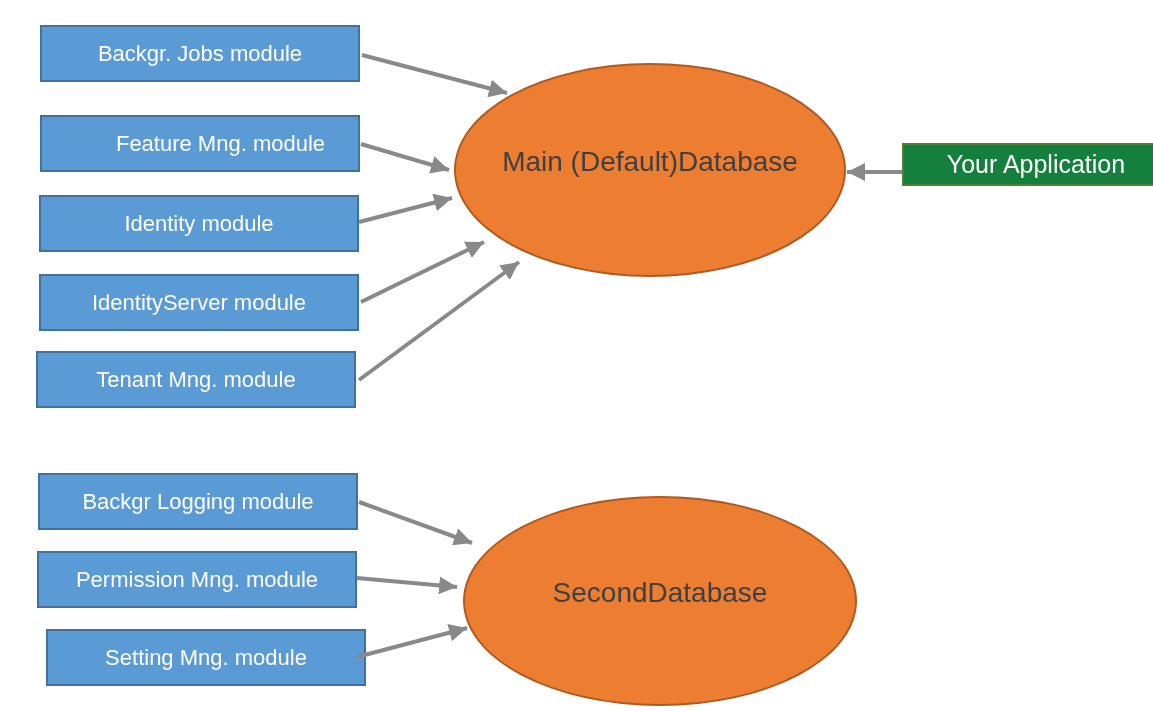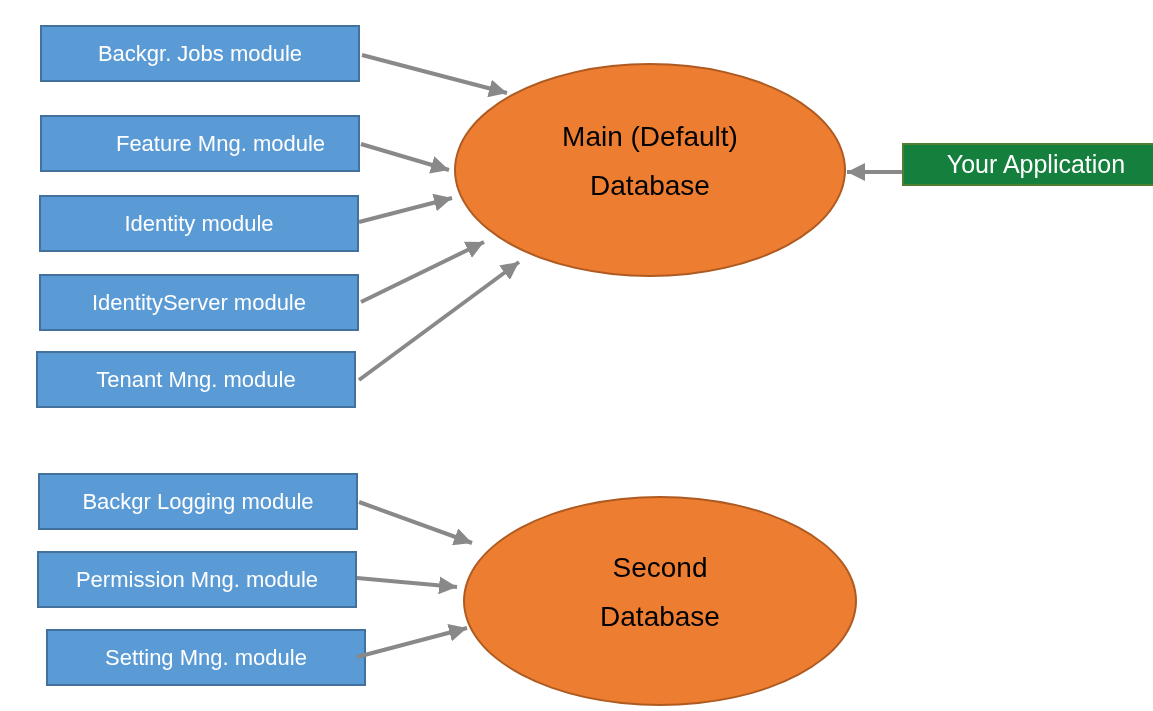--- a/index.html
+++ b/index.html
@@ -30,23 +30,23 @@
     font-size: 22px;
     text-align: center;
     white-space: nowrap;
   }
   .db-ellipse {
     position: absolute;
     background: #ED7D31;
     border: 2px solid #AE5A21;
     border-radius: 50%;
     box-sizing: border-box;
-    color: #000000;
+    color: #404040;
     display: flex;
-    flex-direction: column;
+    flex-direction: row;
     align-items: center;
     justify-content: center;
     font-size: 28px;
     line-height: 1.75;
     padding-bottom: 18px;
     text-align: center;
   }
   .db-ellipse.main {
     left: 430px;
     top: 63px;

